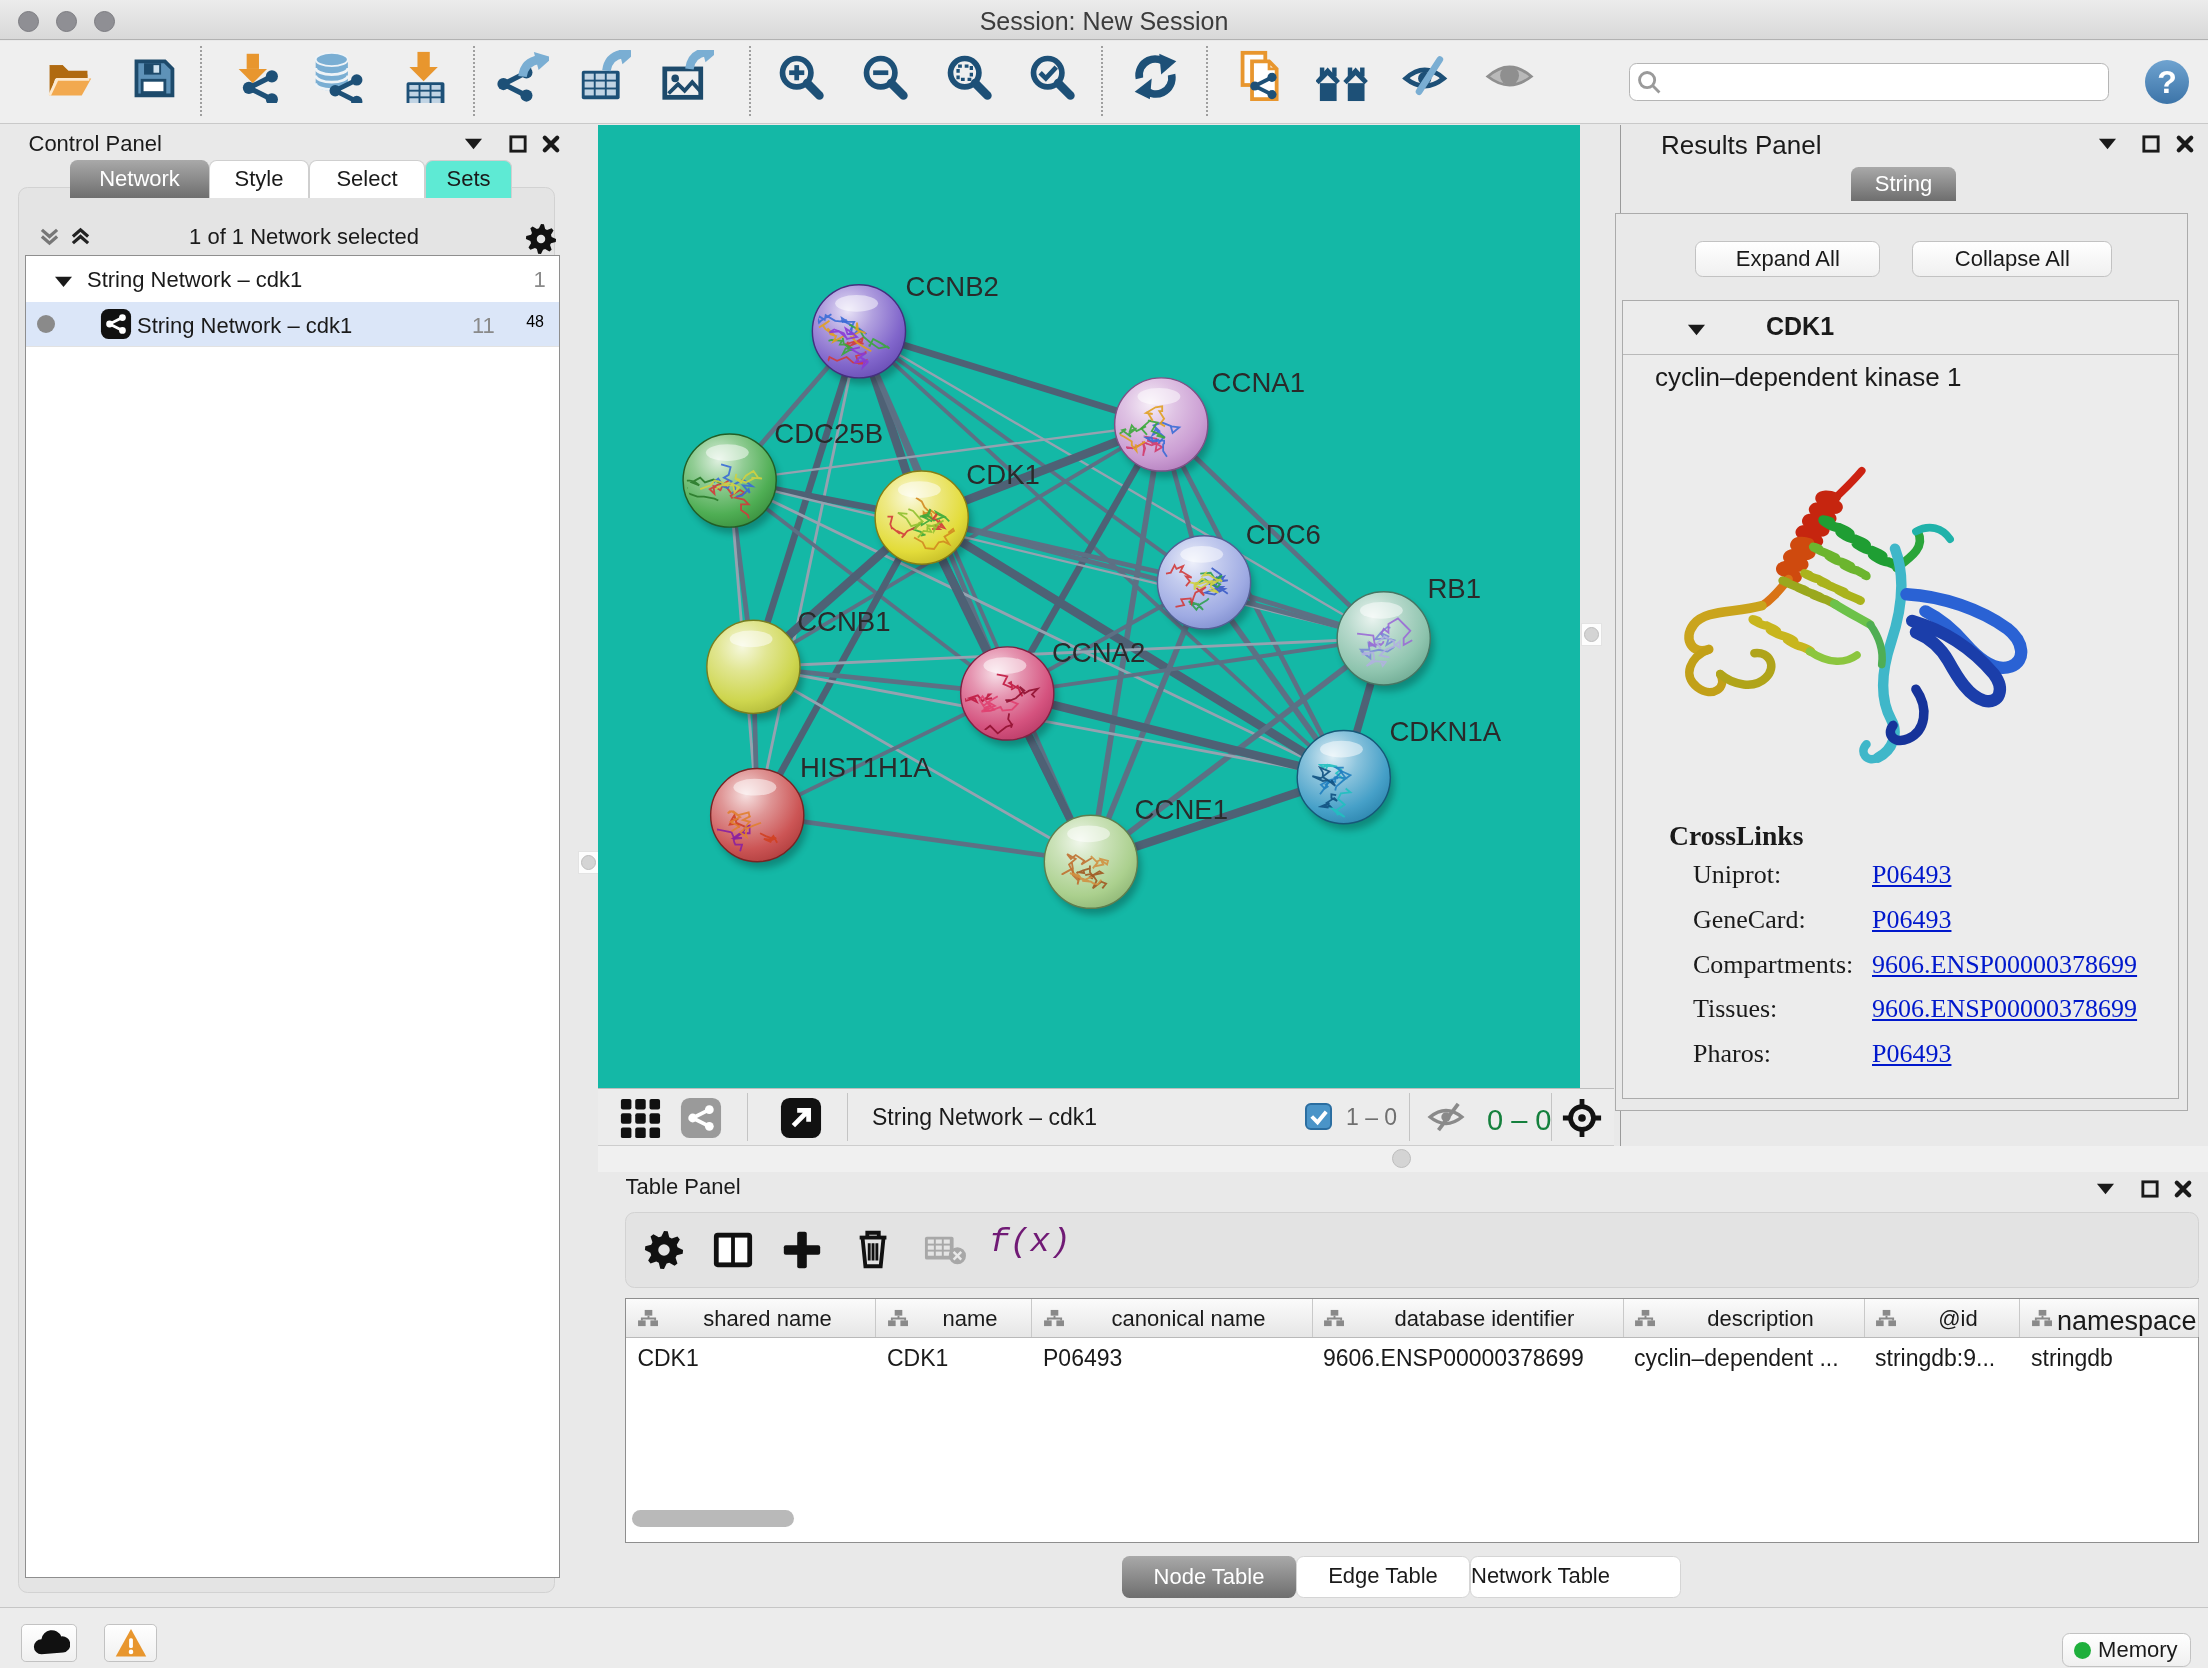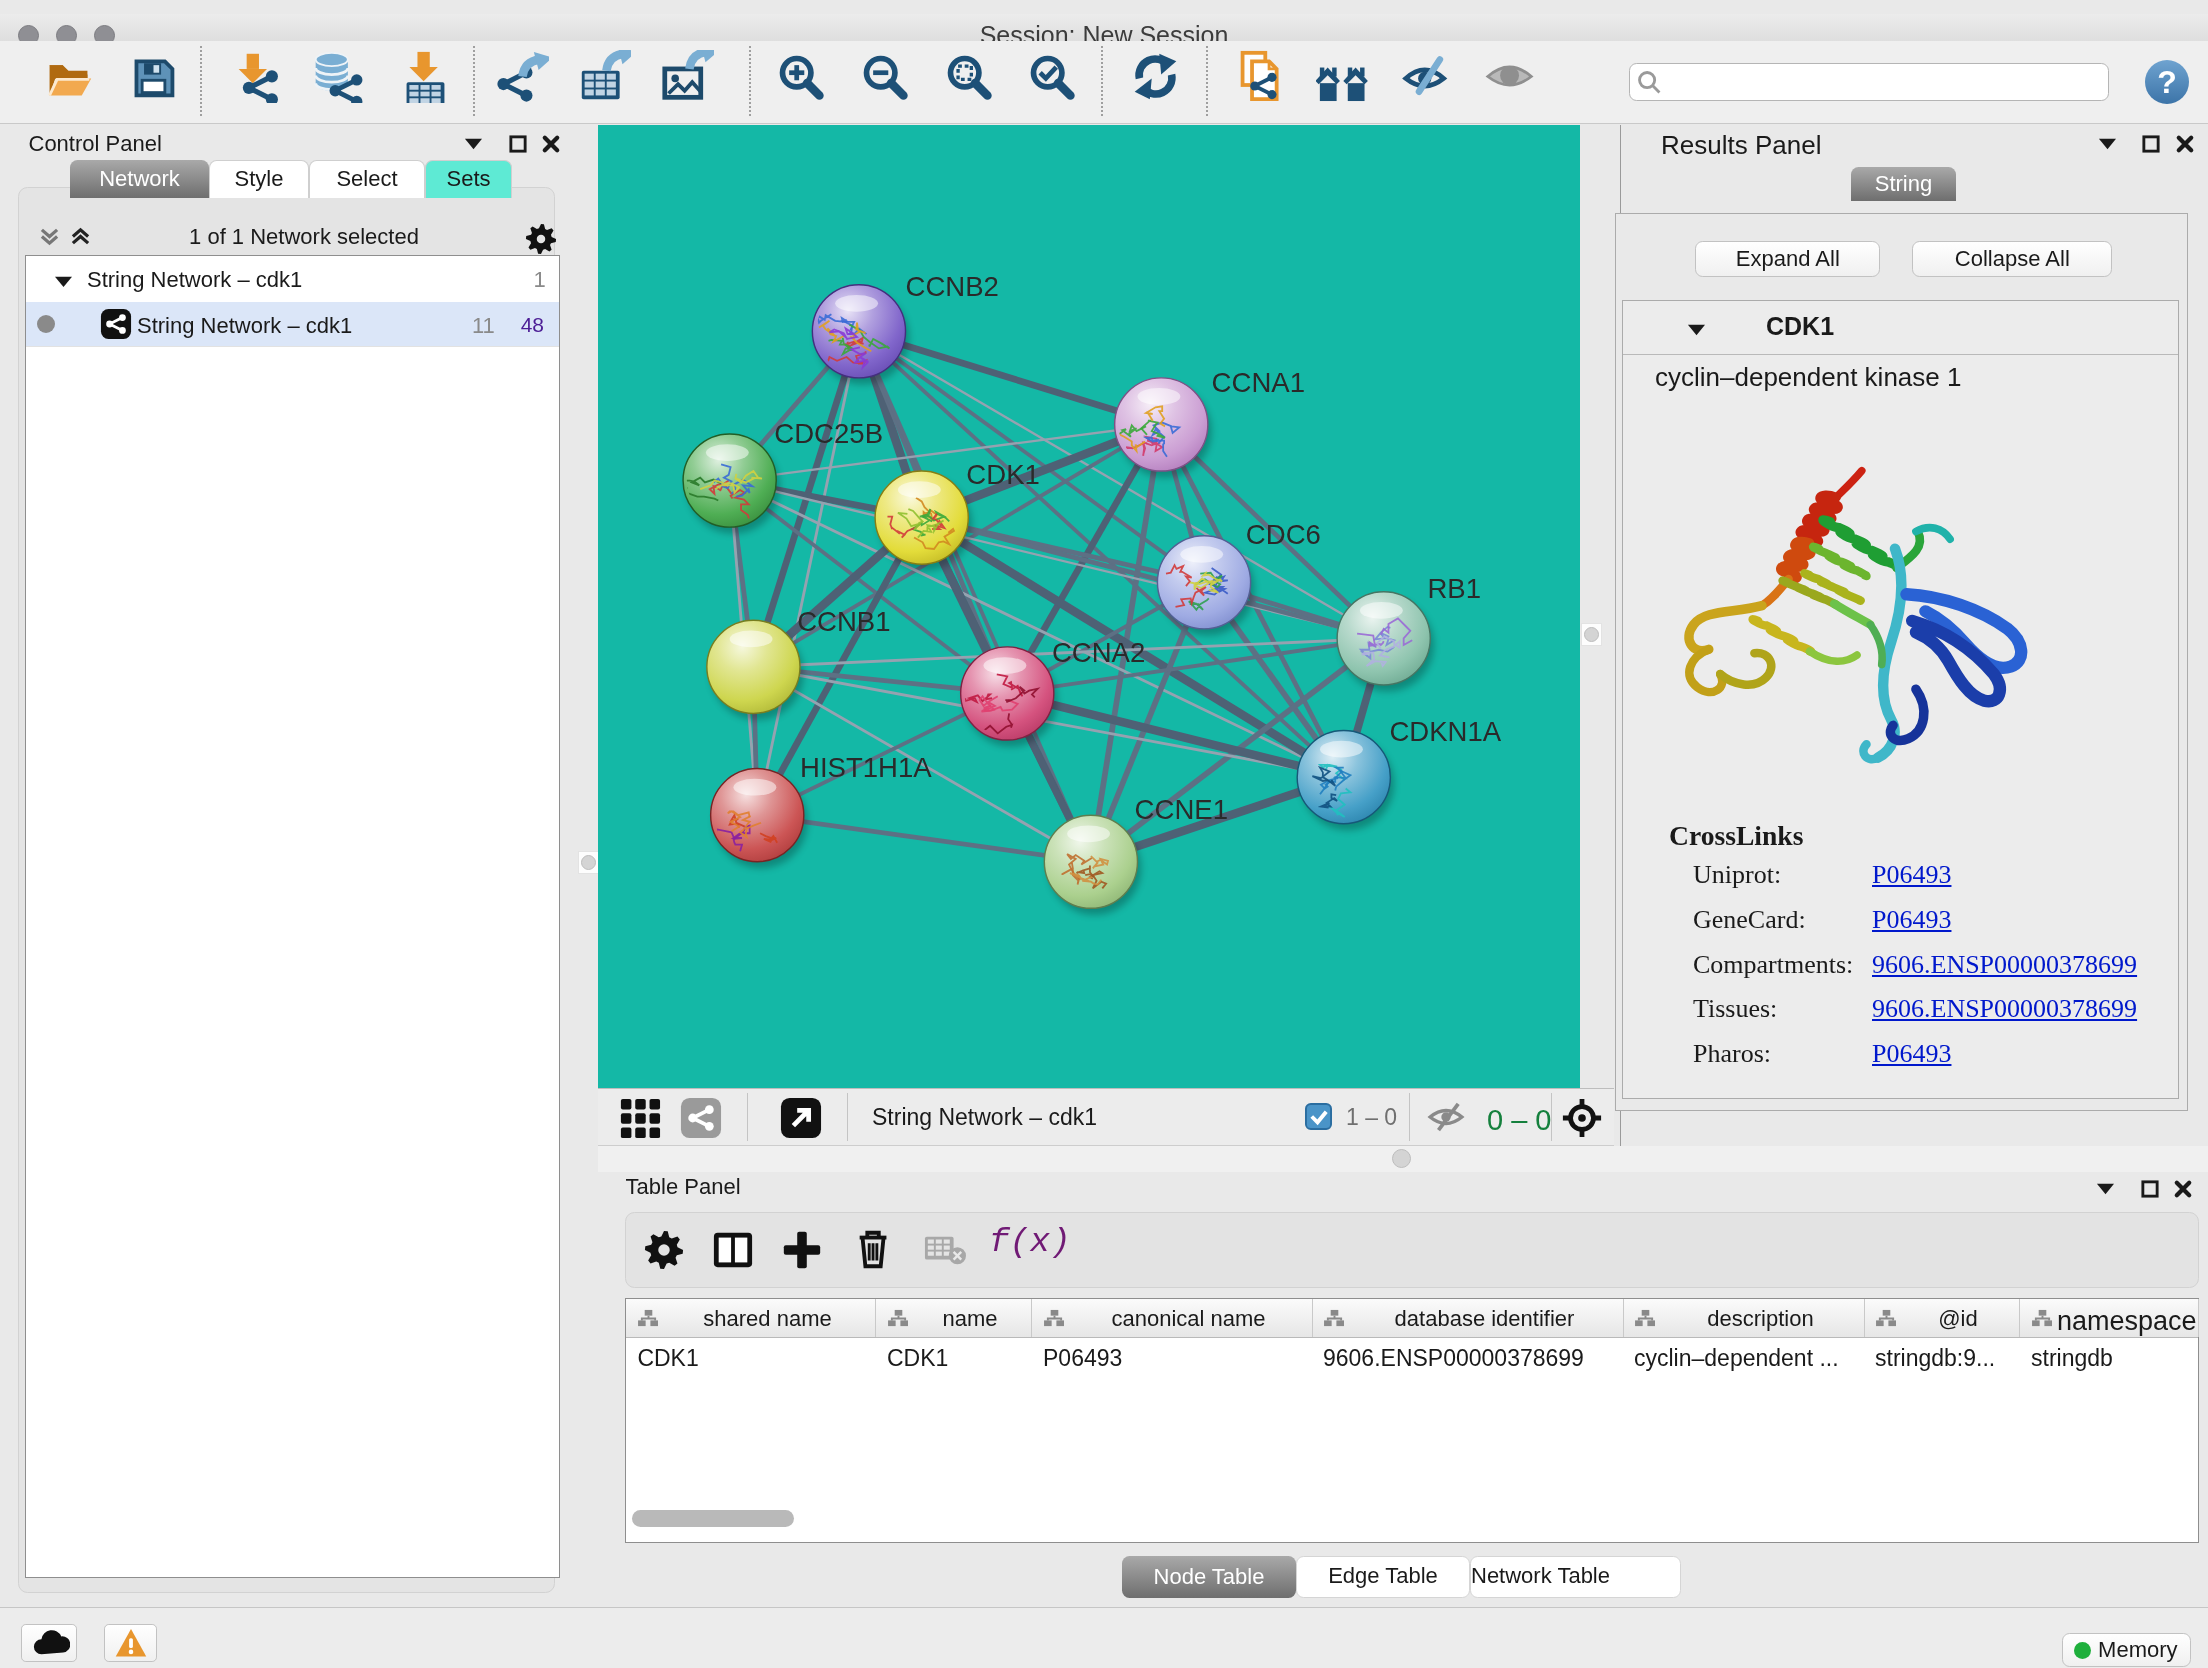--- a/index.html
+++ b/index.html
@@ -1,13 +1,13 @@
 <!DOCTYPE html>
 <html style="font-size:15px"><head><meta charset="utf-8"><style>html,body{margin:0;padding:0}body{width:2208px;height:1668px;position:relative;background:#e9e9e9;font-family:"Liberation Sans",sans-serif;color:#1a1a1a;overflow:hidden}.abs{position:absolute}.btn{background:linear-gradient(#ffffff,#f0f0f0);border:1.9px solid #c2c2c2;border-radius:7.6px;text-align:center}.seltab{background:linear-gradient(#a9a9a9,#6e6e6e);color:#fff}</style></head><body>
-<div class="abs" style="left:0;top:14px;width:100%;height:39px;background:linear-gradient(#ececec,#d8d8d8);border-bottom:1.9px solid #b2b2b2">
+<div class="abs" style="left:0;top:0;width:100%;height:39px;background:linear-gradient(#ececec,#d8d8d8);border-bottom:1.9px solid #b2b2b2">
     <div class="abs" style="left:18px;top:10.5px;width:19px;height:19px;border-radius:50%;background:#8f8f94;border:1px solid #7c7c81"></div>
     <div class="abs" style="left:56px;top:10.5px;width:19px;height:19px;border-radius:50%;background:#8f8f94;border:1px solid #7c7c81"></div>
     <div class="abs" style="left:94px;top:10.5px;width:19px;height:19px;border-radius:50%;background:#8f8f94;border:1px solid #7c7c81"></div>
     <div class="abs" style="left:0;top:6.7px;width:100%;text-align:center;font-size:25px;color:#3c3c3c">Session: New Session</div>
   </div>
 <div class="abs" style="left:0;top:41px;width:100%;height:82px;background:#efefef;border-bottom:1.9px solid #c9c9c9">
     <div style="position:absolute;left:42px;top:8.6px;width:53px;height:53px"><svg width="53" height="53" viewBox="0 0 56 56" style="">
         <path d="M8,16 L22,16 L28,22 L48,22 L48,30 L14,30 Z" fill="#b06a10"></path>
         <path d="M8,16 L8,48 L14,30 L48,30 L48,26 L26,26 L22,16 Z" fill="#b06a10"></path>
         <path d="M8,48 L16,30 L52,30 L42,48 Z" fill="#f2a94f"></path>
@@ -196,21 +196,21 @@
         <div class="abs" style="left:74px;top:5.7px;width:32px;height:32px"><svg width="32" height="32" viewBox="0 0 34 34" style="">
             <rect x="1" y="1" width="32" height="32" rx="8" fill="#111"></rect>
             <line x1="10.16" y1="17" x2="23.84" y2="10.16" stroke="#fff" stroke-width="3.06"></line>
             <line x1="10.16" y1="17" x2="23.84" y2="23.84" stroke="#fff" stroke-width="3.06"></line>
             <circle cx="10.16" cy="17" r="3.6" fill="#fff"></circle>
             <circle cx="23.84" cy="10.16" r="3.6" fill="#fff"></circle>
             <circle cx="23.84" cy="23.84" r="3.6" fill="#fff"></circle>
           </svg></div>
         <div class="abs" style="left:111px;top:10.5px;font-size:22px">String Network – cdk1</div>
         <div class="abs" style="left:446px;top:10.5px;font-size:22px;color:#8a8a8a">11</div>
-        <div class="abs" style="right:15px;top:10.5px;font-size:21px;color:#4c1d95">48</div>
+        <div class="abs" style="right:15px;top:10.5px;font-size:16px;color:#000000">48</div>
       </div>
     </div>
   </div>
 <div class="abs" style="left:578px;top:851px;width:20px;height:21px;background:#fdfdfd;border:1px solid #e3e3e3"></div>
 <div class="abs" style="left:581px;top:855px;width:13.3px;height:13.3px;border-radius:50%;background:#d4d4d4;border:1px solid #bdbdbd"></div>
 <div class="abs" style="left:598px;top:125px;width:982px;height:963px;background:#14b8a6;overflow:hidden"><svg width="982" height="963" viewBox="629 131 1032 1013">
       <defs>
         <filter id="blur">
           <feGaussianBlur stdDeviation="4"></feGaussianBlur>
         </filter>

